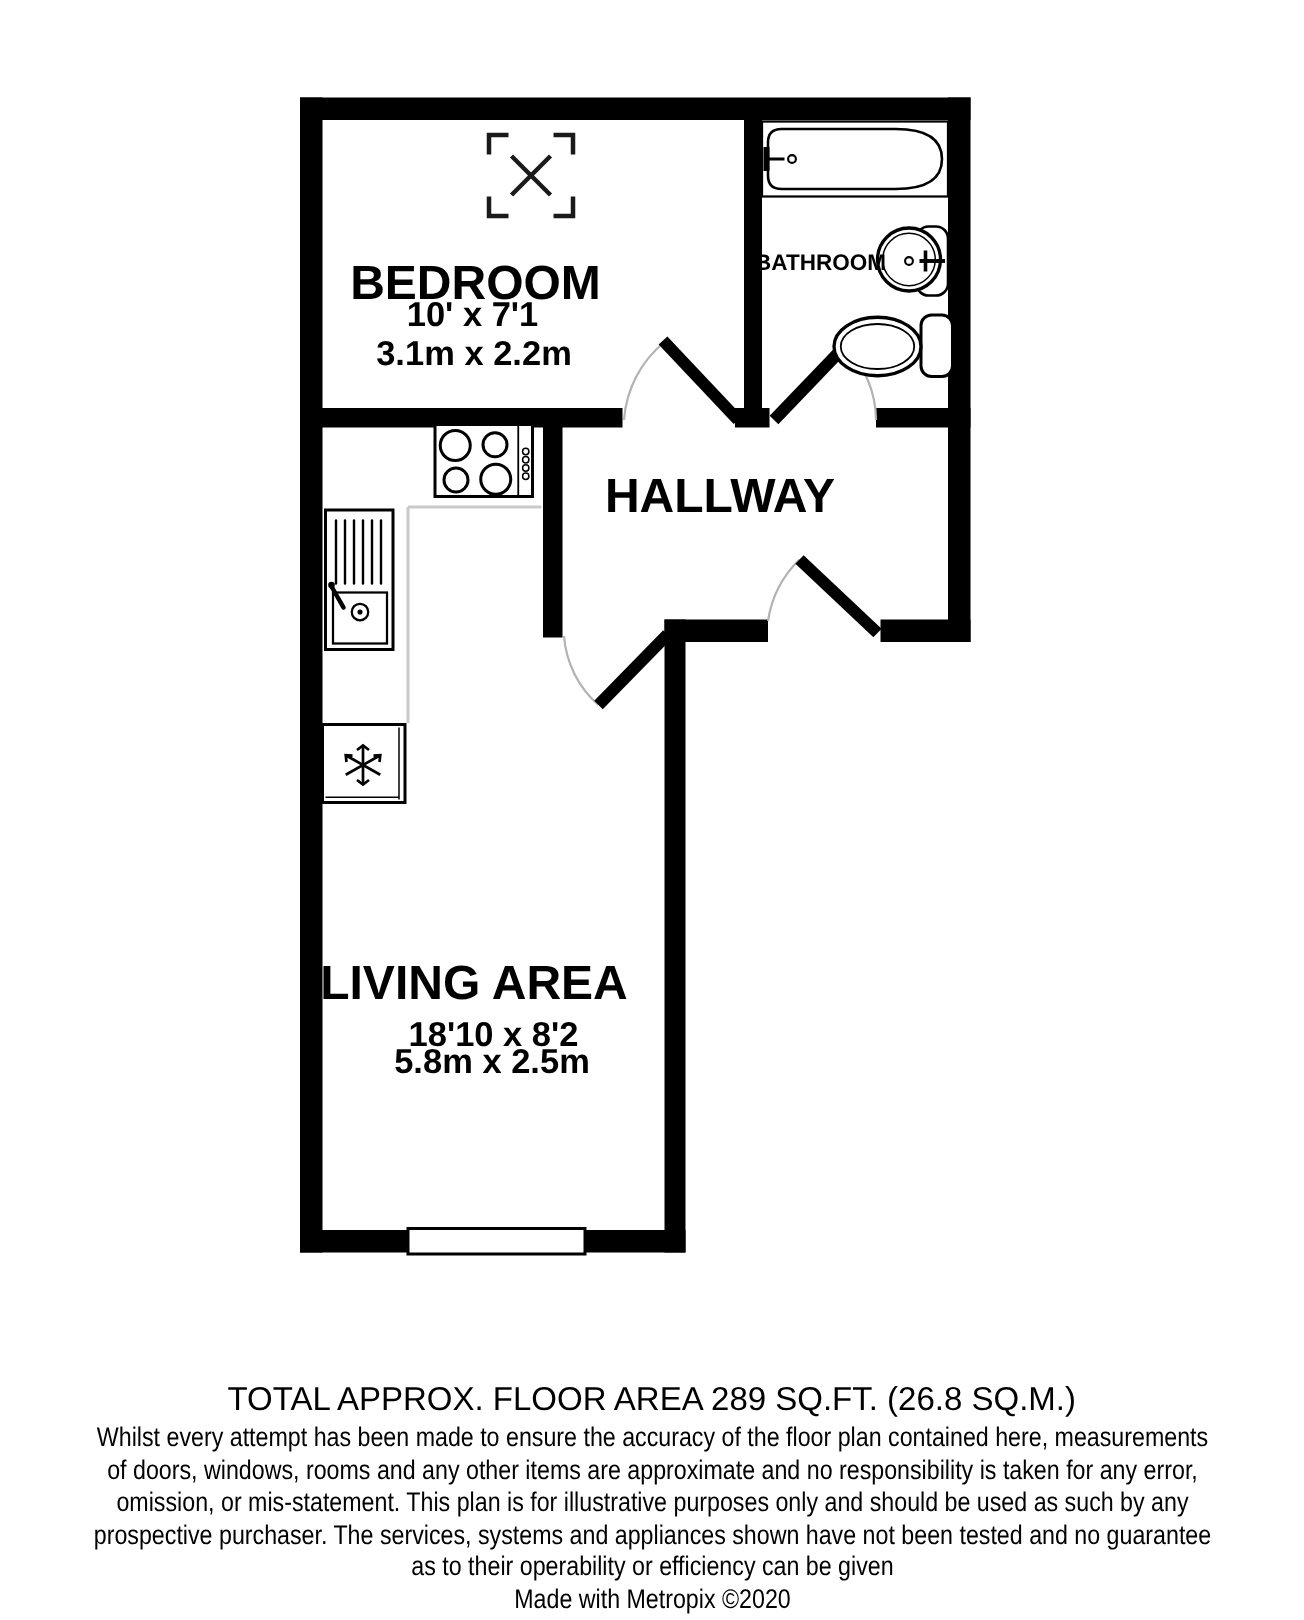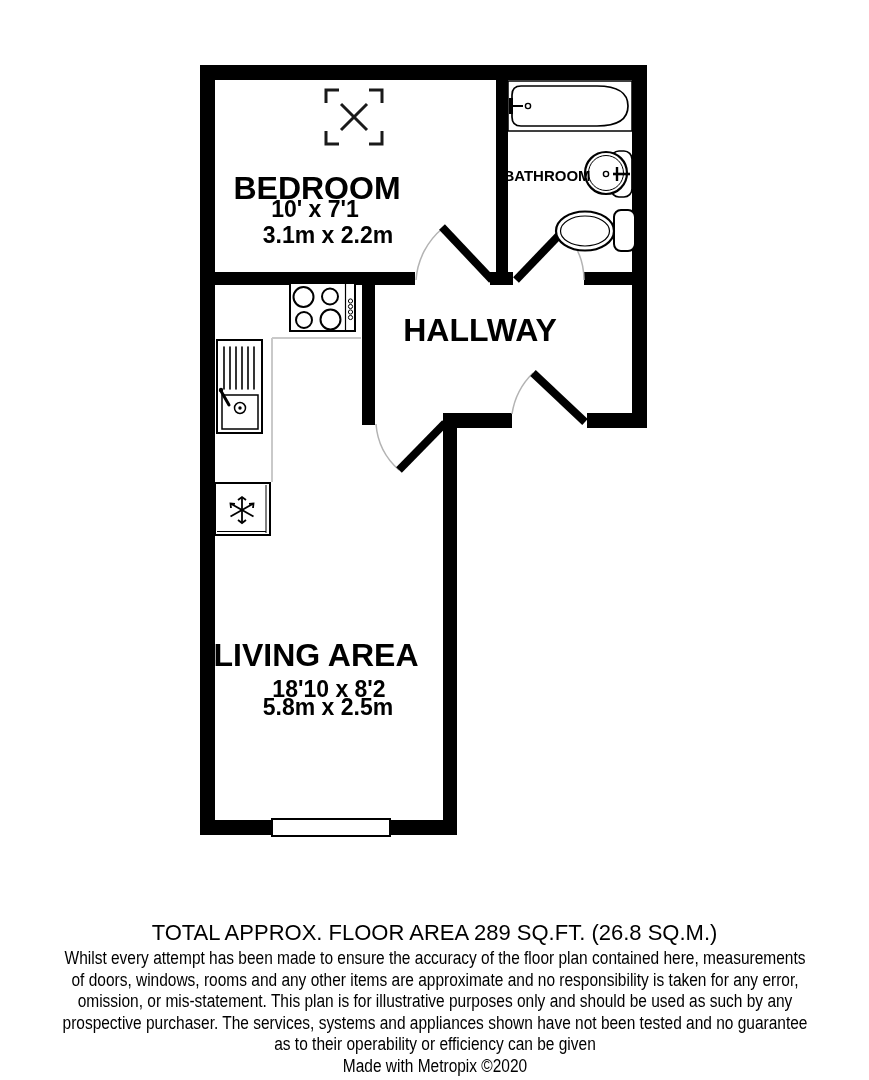--- a/index.html
+++ b/index.html
@@ -148,21 +148,21 @@
       <path d="M 238 500 L 242 497 L 246 500"></path>
       <path d="M 238 520 L 242 523 L 246 520"></path>
       <path d="M 231 508 L 230.5 503.5 L 235 503.8"></path>
       <path d="M 249 503.8 L 253.5 503.5 L 253 508"></path>
     </g>
   </g>
 </svg>
 
 <div class="room-label lbl-24" style="left:317px; top:170px;">BEDROOM</div>
 <div class="room-label lbl-22" style="left:315px; top:196px;">10' x 7'1</div>
-<div class="room-label lbl-22" style="left:328px; top:222px;">3.1m x 2.2m</div>
+<div class="room-label lbl-22" style="left:316px; top:222px;">3.1m x 2.2m</div>
 
 <div class="room-label lbl-sm" style="left:547px; top:167px;">BATHROOM</div>
 
 <div class="room-label lbl-24" style="left:480px; top:312px;">HALLWAY</div>
 
 <div class="room-label lbl-24" style="left:316px; top:637px;">LIVING AREA</div>
 <div class="room-label lbl-22" style="left:329px; top:676px;text-align:center;">18'10 x 8'2</div>
 <div class="room-label lbl-22" style="left:328px; top:694px;">5.8m x 2.5m</div>
 
 <div class="footer-total">TOTAL APPROX. FLOOR AREA 289 SQ.FT. (26.8 SQ.M.)</div>

